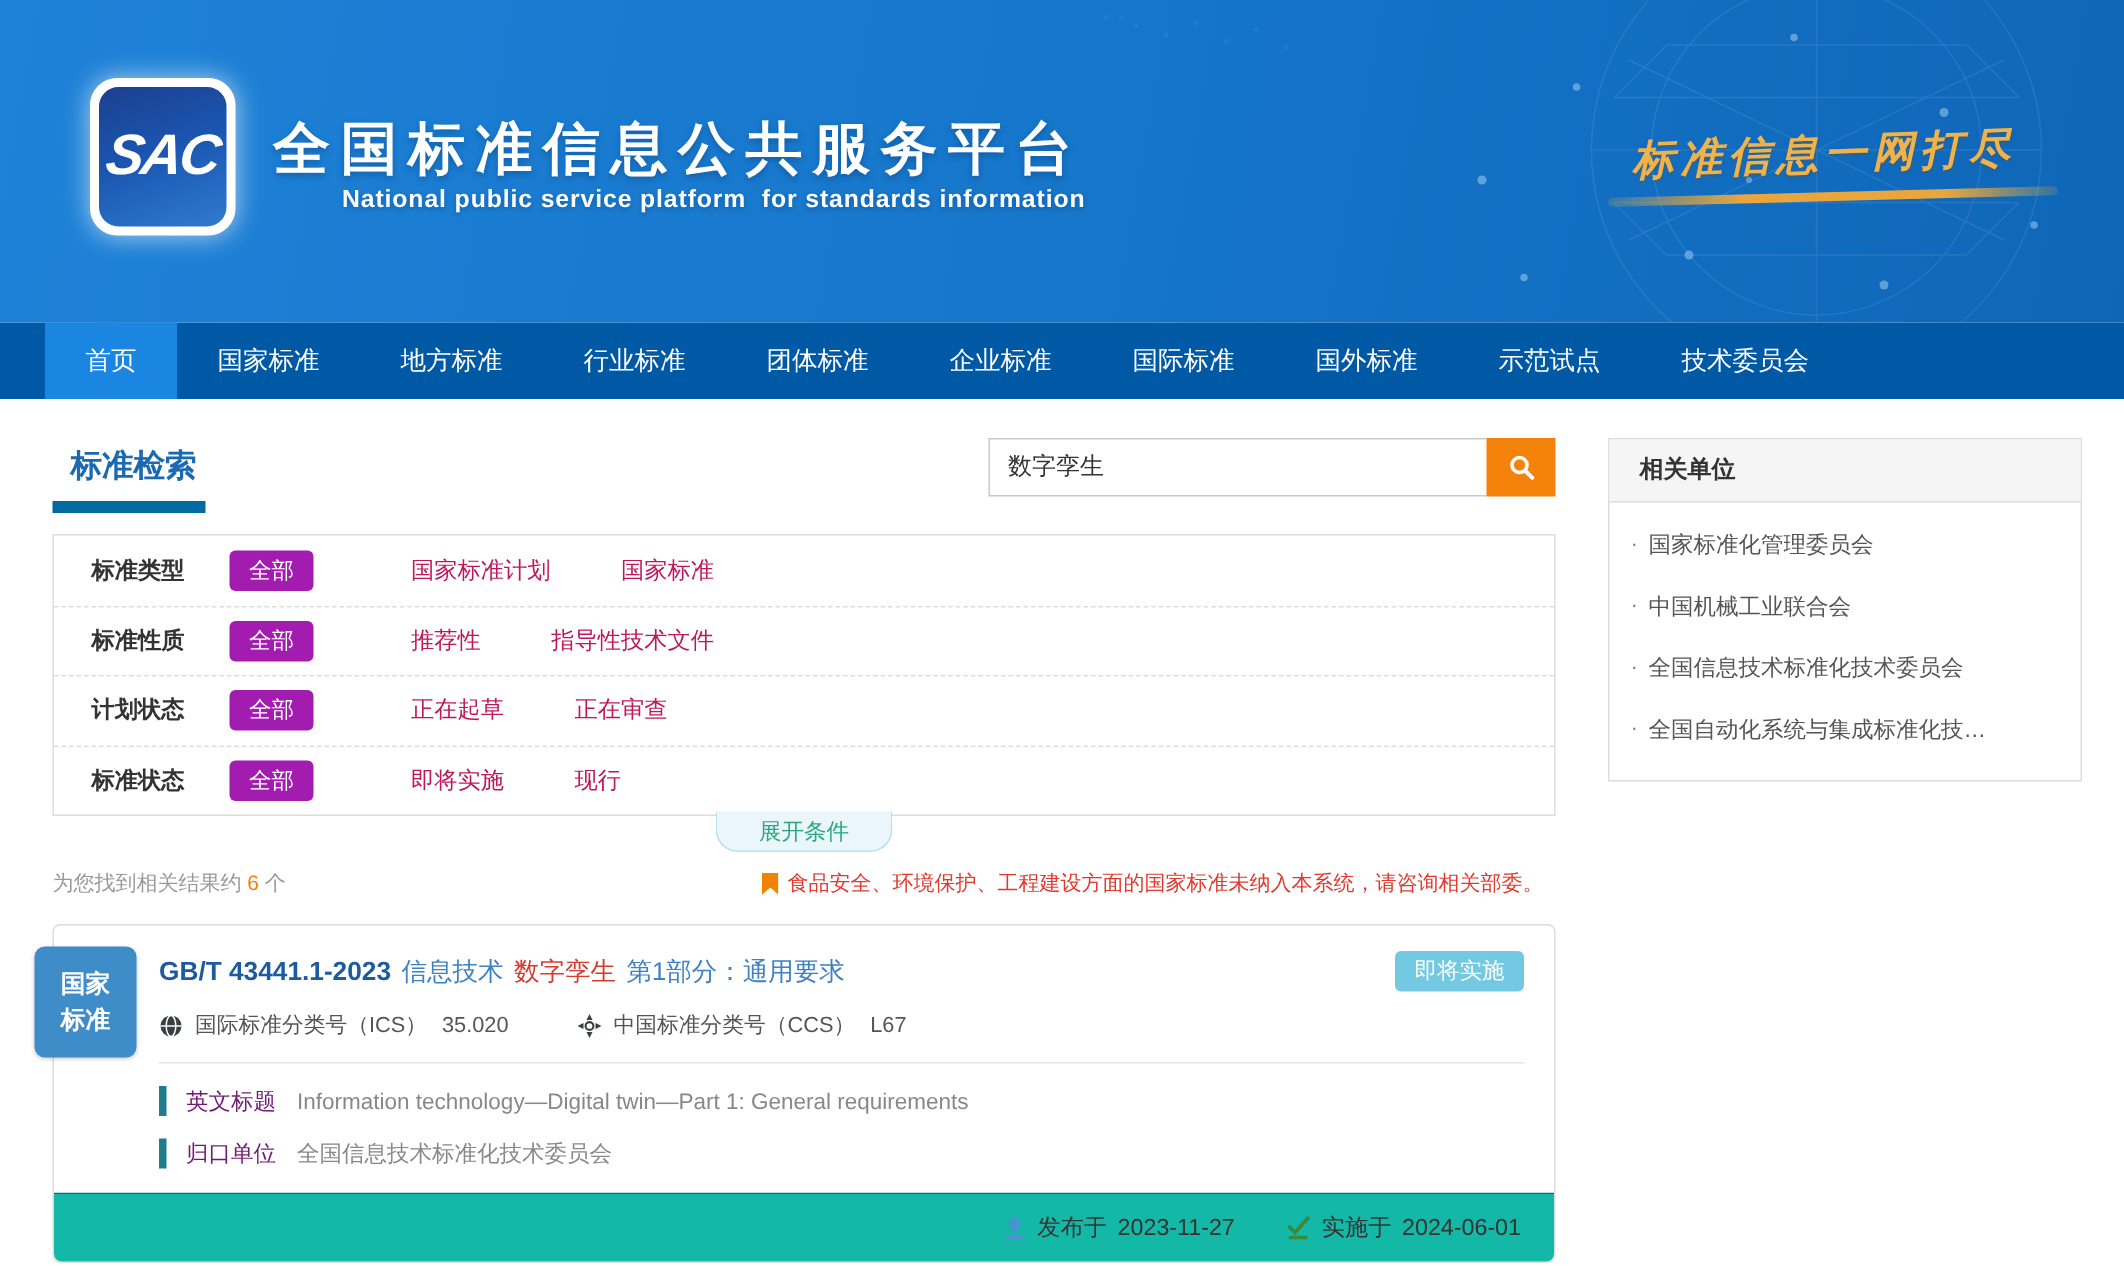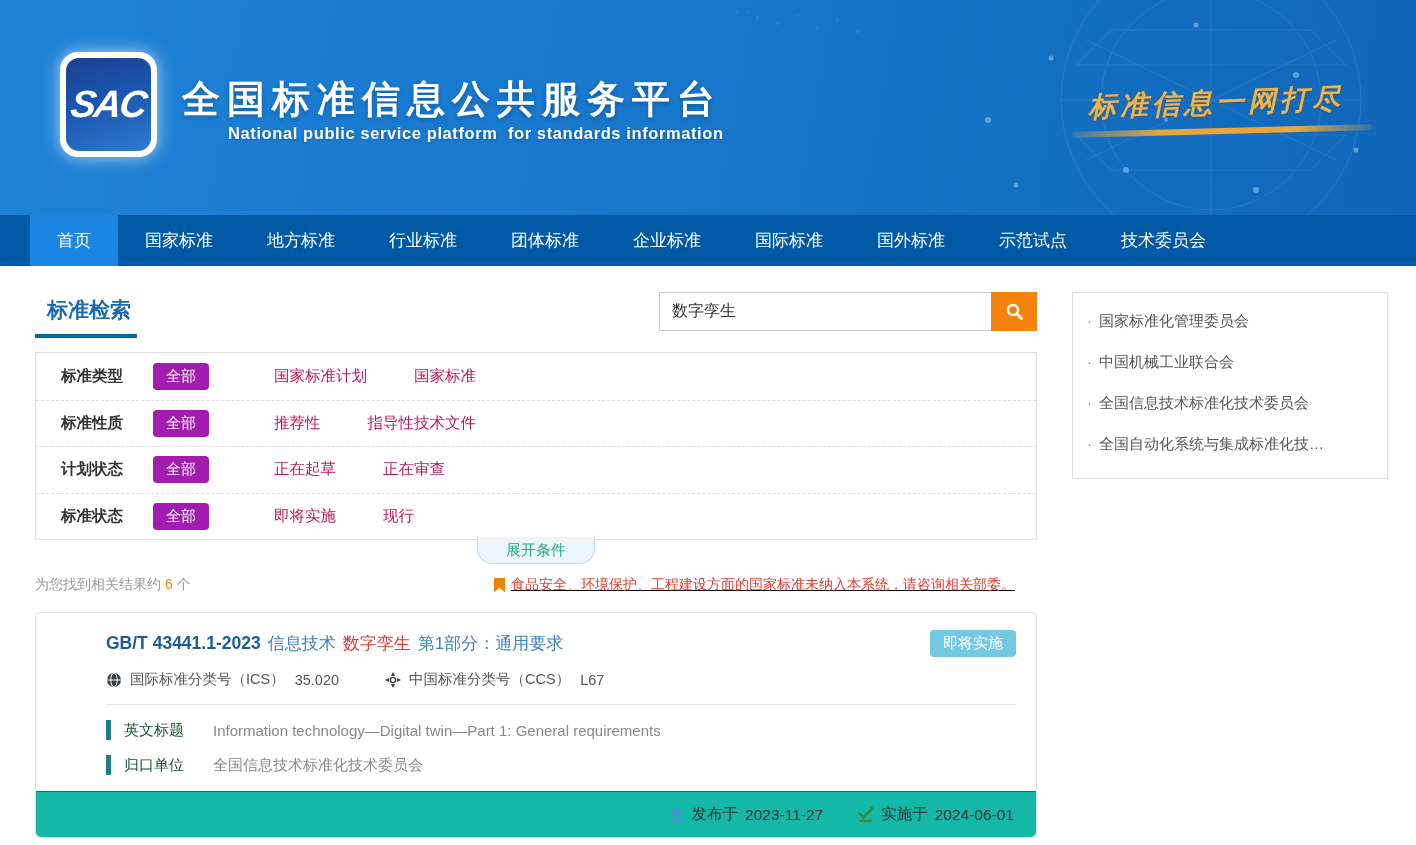--- a/index.html
+++ b/index.html
@@ -36,21 +36,21 @@
   .nav-item.active { background:#1b86e2; }
 
   
   .content { display:flex; margin:0 28px 0 35px; padding-top:26px; gap:35px; }
   .col-left { width:1002px; }
   .col-right { width:316px; }
 
   
   .search-head { display:flex; justify-content:space-between; align-items:flex-start; }
   .sec-title { color:#1b69b1; font-size:21px; font-weight:bold; padding:4px 6px 10px 12px; }
-  .sec-title-wrap { border-bottom:4px solid #0369a1; }
+  .sec-title-wrap { border-bottom:8px solid #0369a1; }
   .search-group { display:flex; }
   .search-input { width:332px; height:39px; border:1px solid #c9c9c9; border-right:none;
     font-size:16px; color:#333; padding:0 12px; outline:none; }
   .search-btn { width:46px; height:39px; background:#f5820b; border:none; cursor:pointer;
     display:flex; align-items:center; justify-content:center; }
 
   
   .filter-box { position:relative; border:1px solid #ddd; margin-top:14px; }
   .filter-row { display:flex; align-items:center; height:46.5px; padding-left:25px; }
   .filter-row + .filter-row { border-top:1px dashed #ddd; }
@@ -60,21 +60,21 @@
   .f-opt { font-size:15.5px; color:#be185d; text-decoration:none; margin-left:47px; cursor:pointer; }
   .expand-tab { position:absolute; left:50%; bottom:-25px; transform:translateX(-50%);
     width:118px; height:27px; background:#eaf6fc; border:1px solid #b7dff0; border-top:none;
     border-radius:0 0 15px 15px; color:#2aa87e; font-size:15px; display:flex;
     align-items:center; justify-content:center; cursor:pointer; z-index:2; }
 
   
   .result-meta { display:flex; justify-content:space-between; align-items:center; margin-top:36px; }
   .count-text { color:#999; font-size:14px; }
   .count-num { color:#f5820b; }
-  .notice { display:flex; align-items:center; gap:6px; margin-right:22px;text-decoration:underline; }
+  .notice { display:flex; align-items:center; gap:6px; margin-right:8px; }
   .bookmark { width:11px; height:15px; background:#f08300;
     clip-path:polygon(0 0,100% 0,100% 100%,50% 68%,0 100%); }
   .notice-text { color:#e03a2f; font-size:14px; }
 
   
   .card { position:relative; border:1px solid #ddd; border-radius:5px; margin-top:18px; }
   .type-badge { position:absolute; left:-13px; top:14px; width:68px; height:74px;
     background:#3e8dc9; border-radius:7px; color:#fff; font-size:16.5px; font-weight:bold;
     display:flex; flex-direction:column; align-items:center; justify-content:center;
     line-height:24px; box-shadow:0 1px 3px rgba(0,0,0,.2); }
@@ -84,21 +84,21 @@
   .std-hl { color:#d93a30; font-size:17px; }
   .status-badge { margin-left:auto; background:#74c9e2; color:#fff; font-size:15px;
     padding:4px 13px; border-radius:4px; }
   .card-class-row { display:flex; align-items:center; padding:13px 20px 0 70px; gap:8px;
     color:#555; font-size:14.5px; }
   .ccs-group { margin-left:38px; display:flex; align-items:center; gap:8px; }
   .class-val { margin-left:2px; }
   .card-divider { border-top:1px solid #e5e5e5; margin:15px 20px 0 70px; }
   .info-row { display:flex; align-items:center; margin:15px 20px 0 70px; }
   .teal-bar { width:5px; height:20px; background:#1f7d8e; margin-right:13px; }
-  .info-label { color:#14532d; font-size:15px; margin-right:29px; }
+  .info-label { color:#701a75; font-size:15px; margin-right:14px; }
   .info-val { color:#888; font-size:15px; }
   .card-footer { margin-top:16px; background:#14b8a6; border-top:1px solid #0369a1;
     border-radius:0 0 5px 5px; height:46px; display:flex; align-items:center;
     justify-content:flex-end; gap:34px; padding-right:22px; }
   .date-item { display:flex; align-items:center; gap:7px; color:#333; font-size:15.5px; }
 
   
   .side-box { border:1px solid #ddd; }
   .side-head { background:#f5f5f5; border-bottom:1px solid #ddd; padding:10px 20px;
     font-size:16px; font-weight:bold; color:#333; }
@@ -216,20 +216,24 @@
       <div class="count-text">
         <span>为您找到相关结果约 </span><span class="count-num">6</span><span> 个</span>
       </div>
       <div class="notice">
         <span class="bookmark"></span>
         <span class="notice-text">食品安全、环境保护、工程建设方面的国家标准未纳入本系统，请咨询相关部委。</span>
       </div>
     </div>
 
     <div class="card">
+      <div class="type-badge">
+        <span>国家</span>
+        <span>标准</span>
+      </div>
 
       <div class="card-title-row">
         <a class="std-code">GB/T 43441.1-2023</a>
         <a class="std-t">信息技术</a>
         <a class="std-hl">数字孪生</a>
         <a class="std-t">第1部分：通用要求</a>
         <span class="status-badge">即将实施</span>
       </div>
 
       <div class="card-class-row">
@@ -282,20 +286,21 @@
           </svg>
           <span>实施于</span>
           <span>2024-06-01</span>
         </span>
       </div>
     </div>
   </div>
 
   <div class="col-right">
     <div class="side-box">
+      <div class="side-head">相关单位</div>
       <div class="side-item">
         <span class="side-bullet">·</span>
         <span>国家标准化管理委员会</span>
       </div>
       <div class="side-item">
         <span class="side-bullet">·</span>
         <span>中国机械工业联合会</span>
       </div>
       <div class="side-item">
         <span class="side-bullet">·</span>

